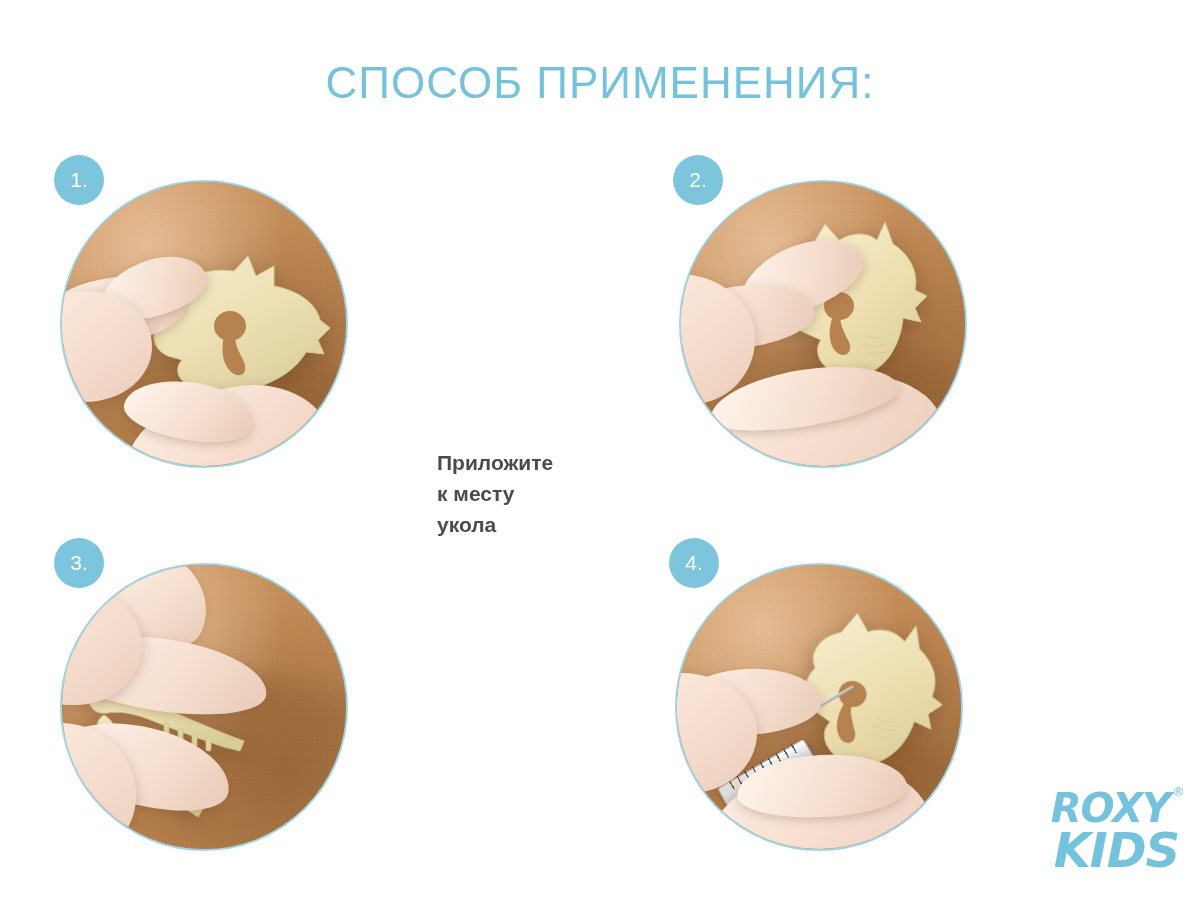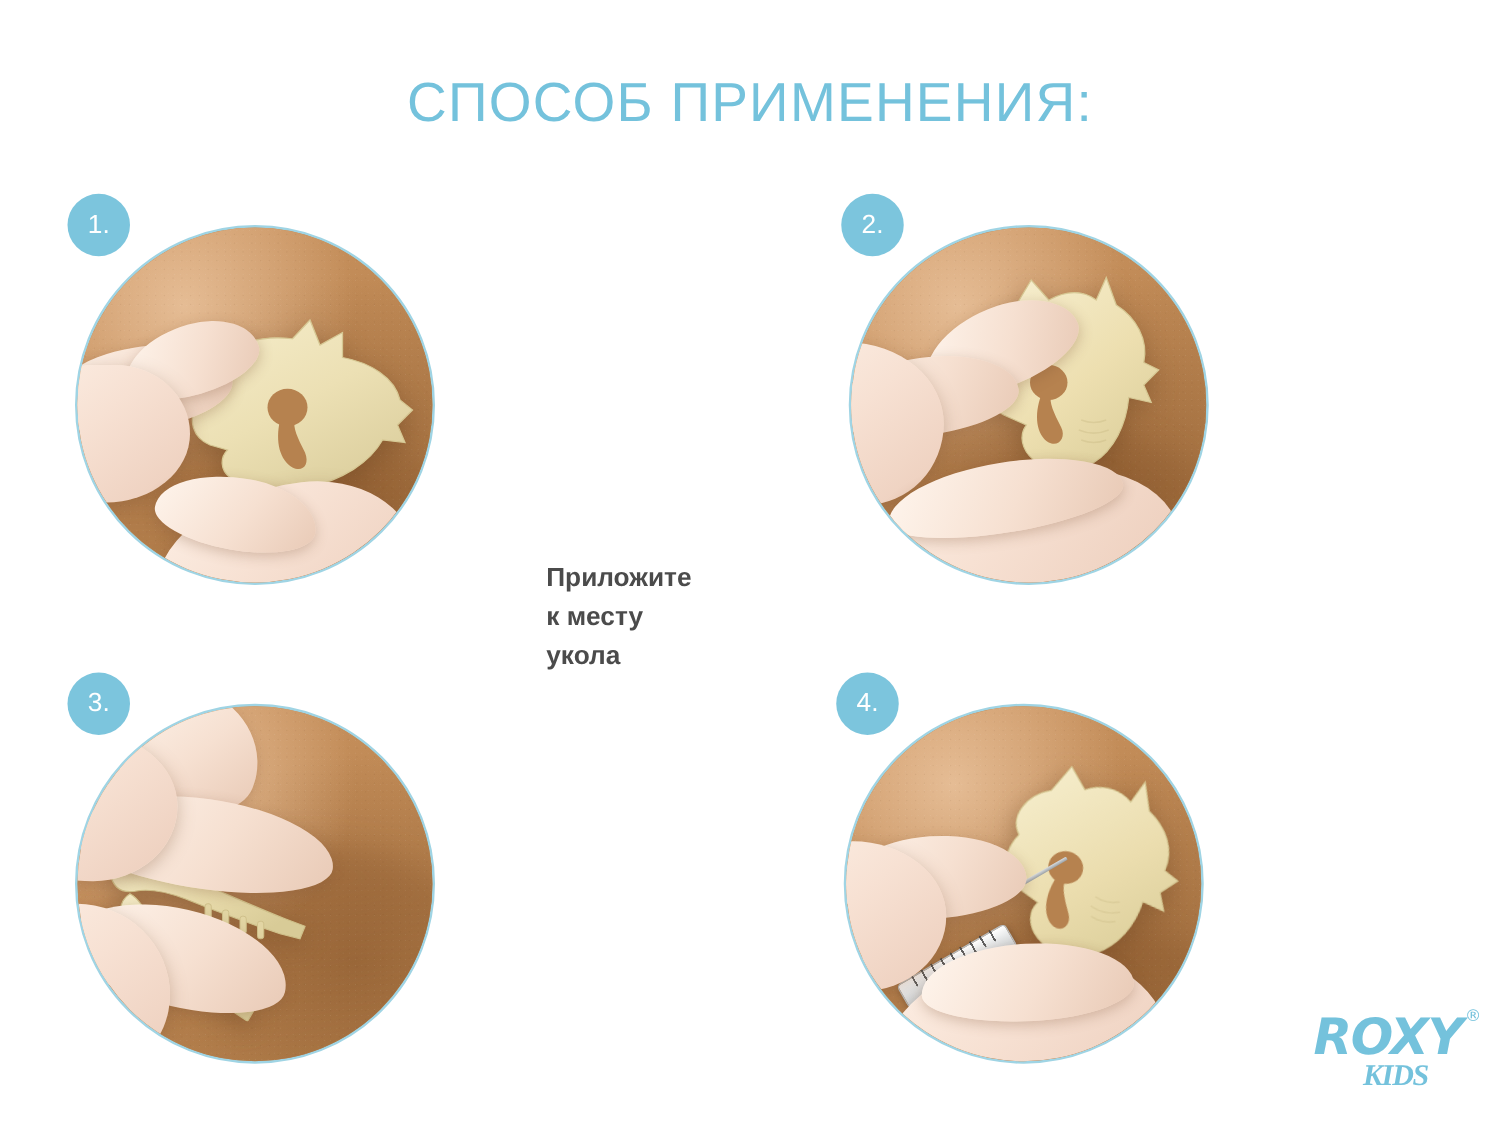--- a/index.html
+++ b/index.html
@@ -144,21 +144,21 @@
     right:18px; bottom:28px;
     text-align:center;
     color:#74c2dc;
     font-family:"DejaVu Sans", sans-serif;
     font-weight:bold;
     font-style:italic;
     line-height:.92;
     user-select:none;
   }
   .logo-row1{ font-size:40px; letter-spacing:-1px; position:relative; display:inline-block;text-align:right; }
-  .logo-row2{ font-size:24px; letter-spacing:-1px; display:block; margin-top:1px;font-family:Liberation Serif, serif; }
+  .logo-row2{ font-size:48px; letter-spacing:-1px; display:block; margin-top:1px; }
   .logo-reg{
     font-size:13px;
     font-style:normal;
     font-weight:normal;
     vertical-align:super;
     position:relative;
     top:-12px;
     left:2px;
   }
 </style>

